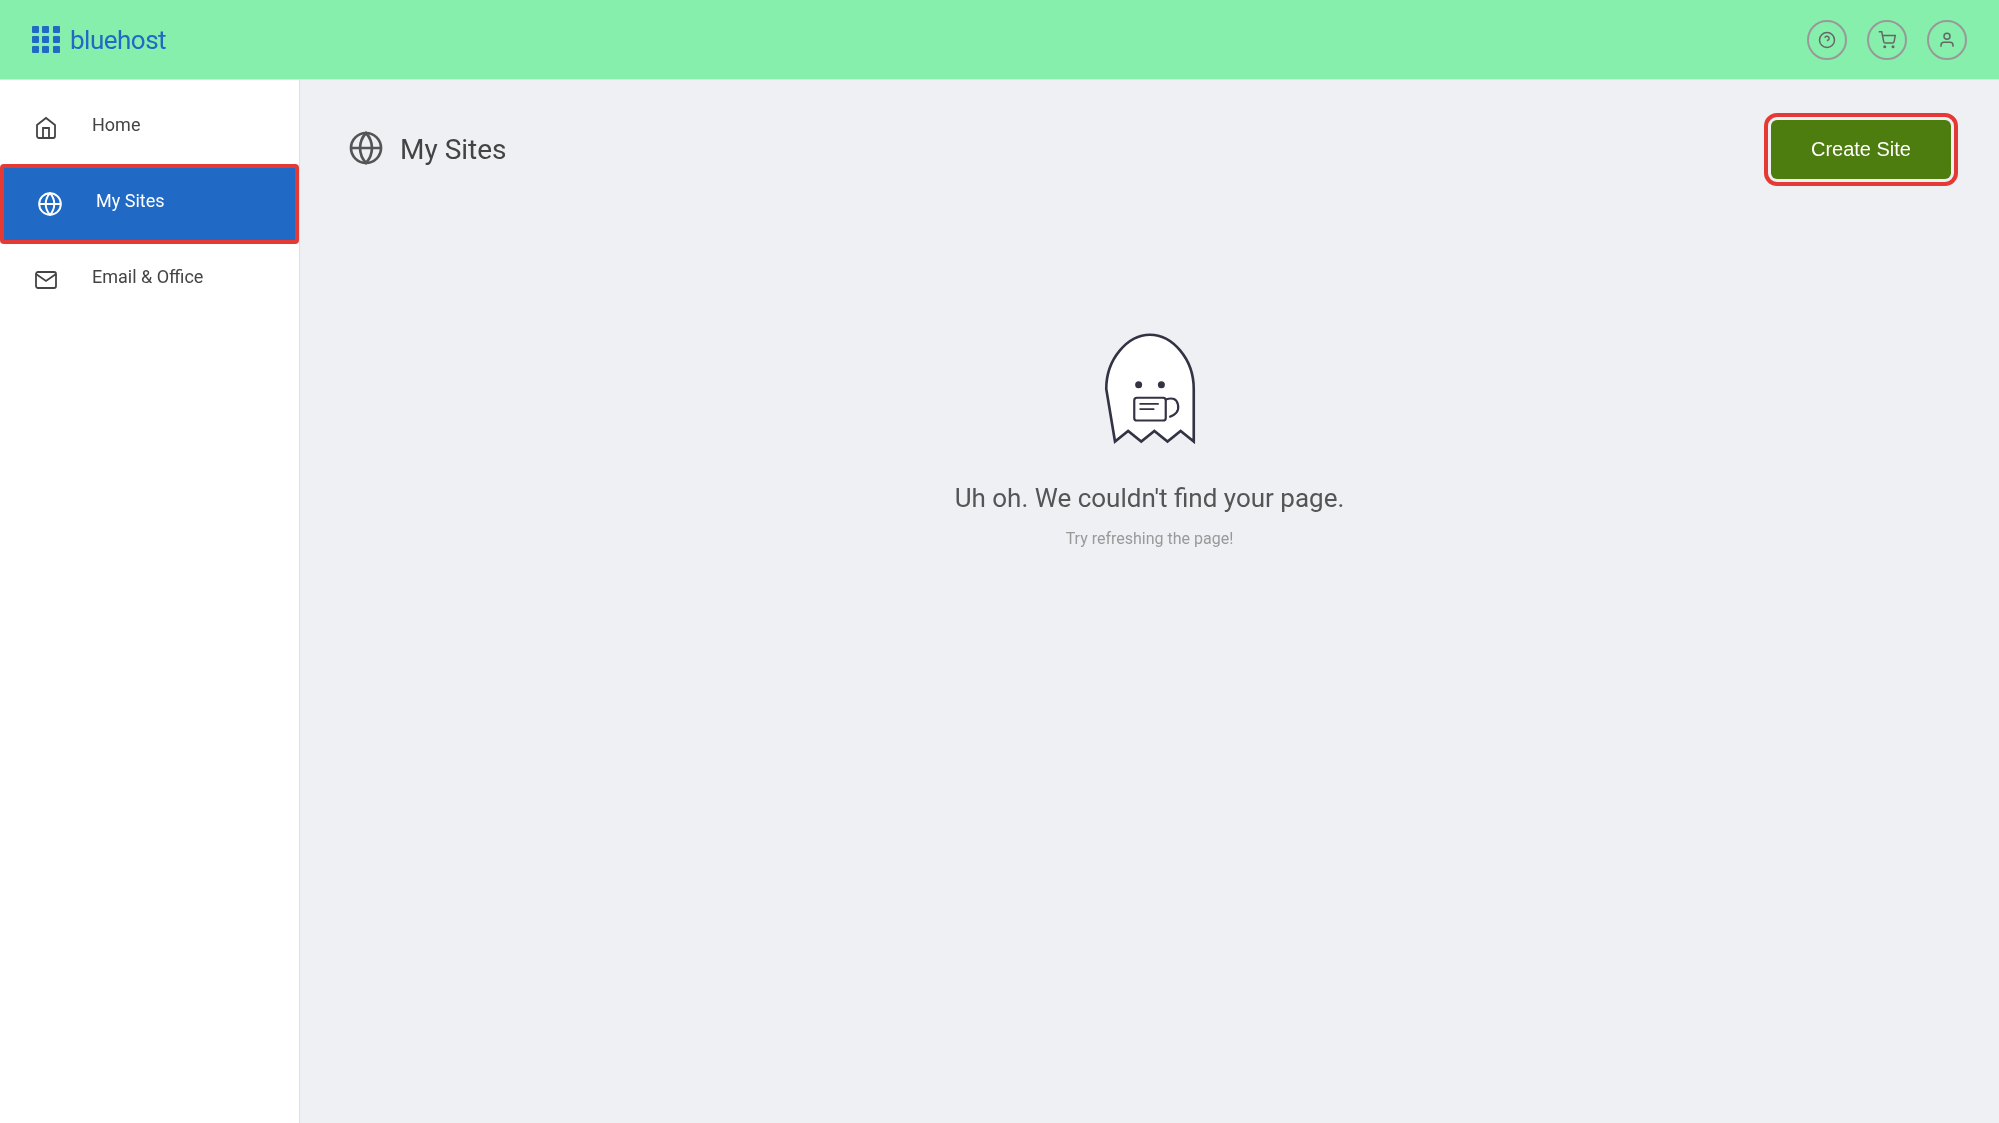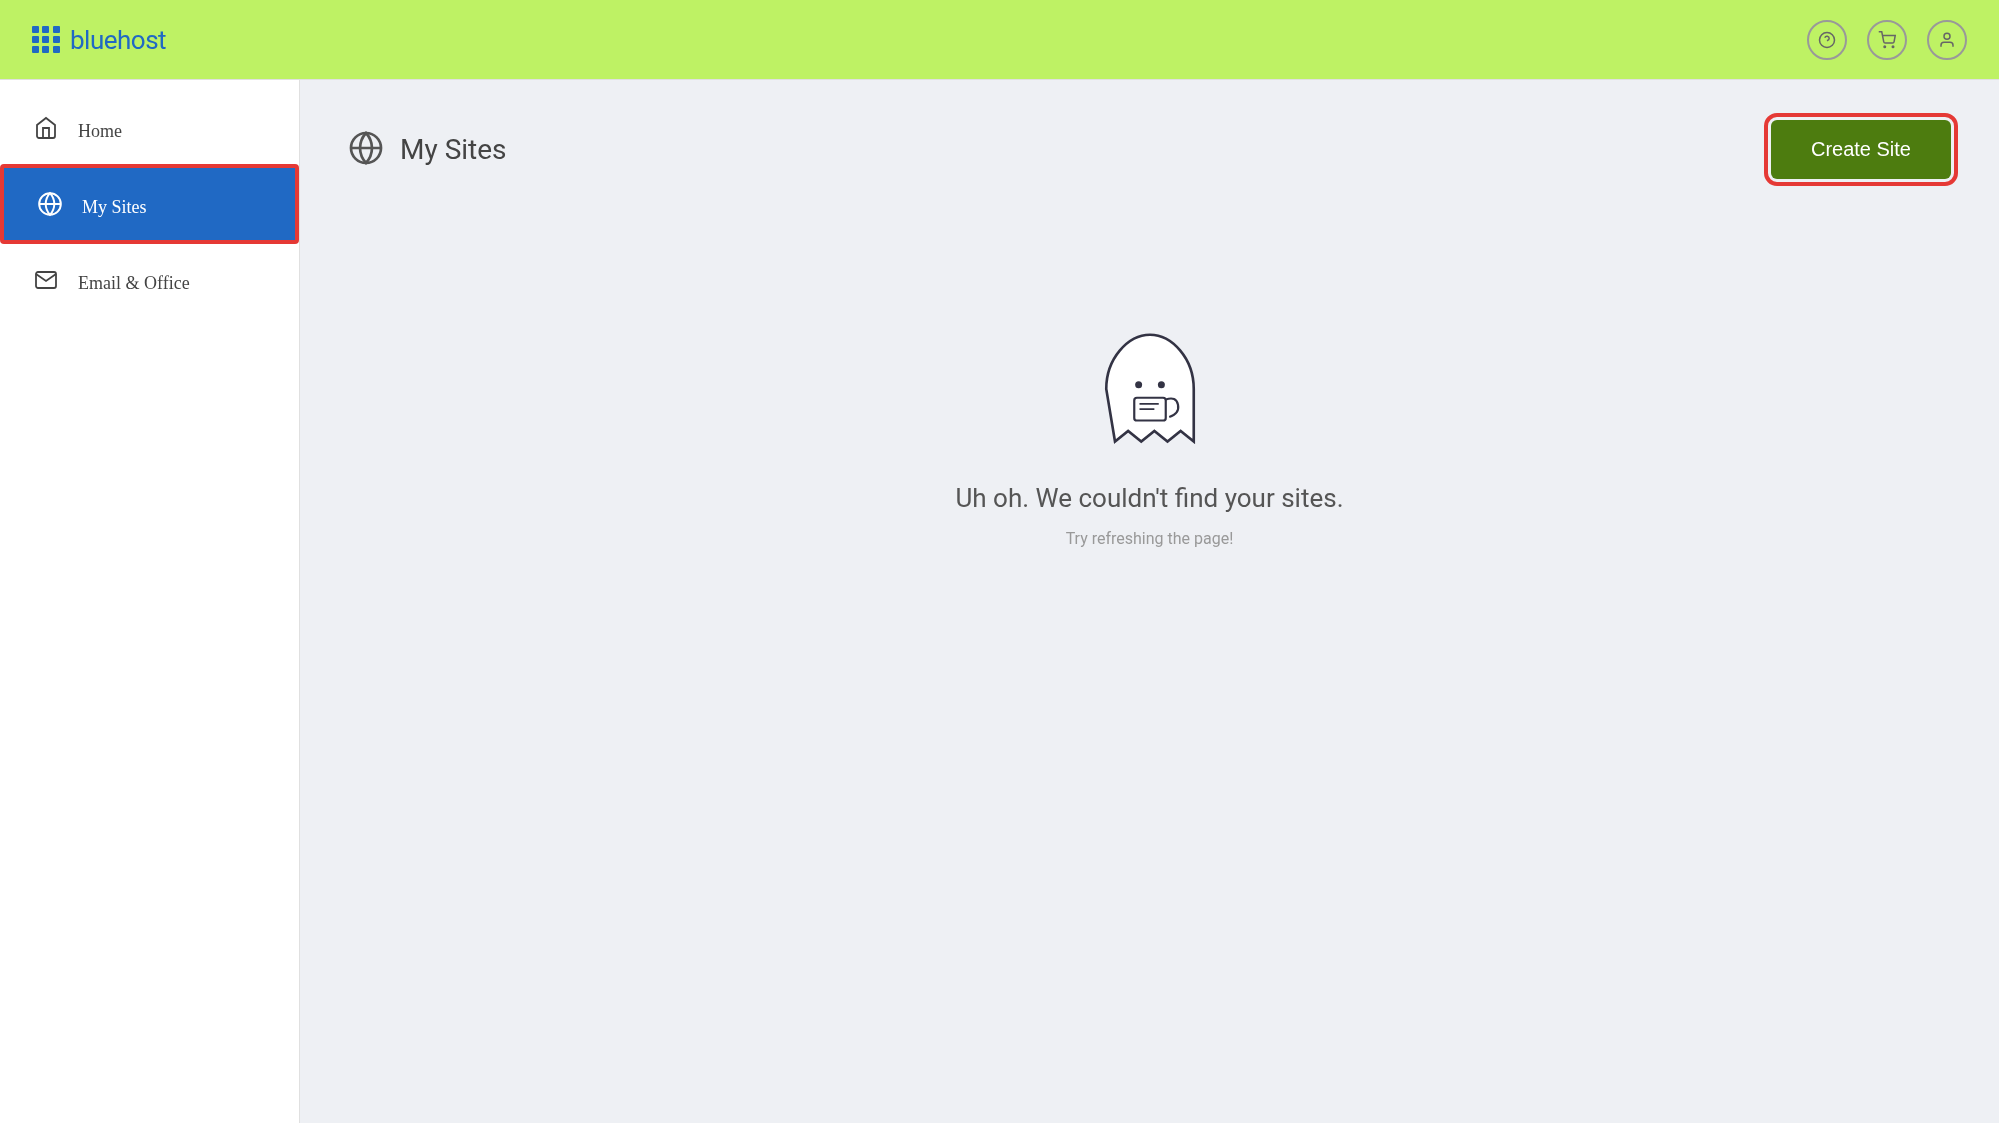--- a/index.html
+++ b/index.html
@@ -1,20 +1,20 @@
 <!DOCTYPE html>
 <html><head>
   <meta charset="utf-8">
   <style>
     * { margin: 0; padding: 0; box-sizing: border-box; }
     body { font-family: -apple-system, BlinkMacSystemFont, 'Segoe UI', Roboto, sans-serif; background: #f0f2f5; }
 
     
     .header {
-      background: #bef264;
+      background: #86efac;
       height: 80px;
       display: flex;
       align-items: center;
       justify-content: space-between;
       padding: 0 32px;
       border-bottom: 1px solid #e0e0e0;
       position: relative;
       z-index: 10;
     }
     .header-logo {
@@ -69,28 +69,27 @@
     
     .sidebar {
       width: 300px;
       background: #fff;
       border-right: 1px solid #e0e0e0;
       flex-shrink: 0;
       padding: 12px 0;
     }
     .sidebar-item {
       display: flex;
-      align-items: flex-end;
-      gap: 18px;
+      align-items: flex-start;
+      gap: 32px;
       padding: 22px 32px;
       cursor: pointer;
       font-size: 18px;
       color: #444;
       transition: background 0.15s;
-      font-family: Liberation Serif, serif;
     }
     .sidebar-item.active {
       background: #2069c4;
       color: #fff;
     }
     .sidebar-item .icon {
       width: 28px;
       height: 28px;
       flex-shrink: 0;
       display: flex;
@@ -276,18 +275,18 @@
         <circle cx="57" cy="75" r="4" fill="#334"></circle>
         <circle cx="83" cy="75" r="4" fill="#334"></circle>
 
         <rect x="52" y="90" width="36" height="26" rx="3" stroke="#334" stroke-width="2.5" fill="white"></rect>
 
         <line x1="58" y1="97" x2="80" y2="97" stroke="#334" stroke-width="2"></line>
         <line x1="58" y1="103" x2="75" y2="103" stroke="#334" stroke-width="2"></line>
 
         <path d="M88 92 Q100 88 102 98 Q104 108 92 112" stroke="#334" stroke-width="2.5" fill="none"></path>
       </svg>
-      <p class="empty-title">Uh oh. We couldn't find your sites.</p>
+      <p class="empty-title">Uh oh. We couldn't find your page.</p>
       <p class="empty-subtitle">Try refreshing the page!</p>
     </div>
   </main>
 
 </div>
 
 </body></html>

